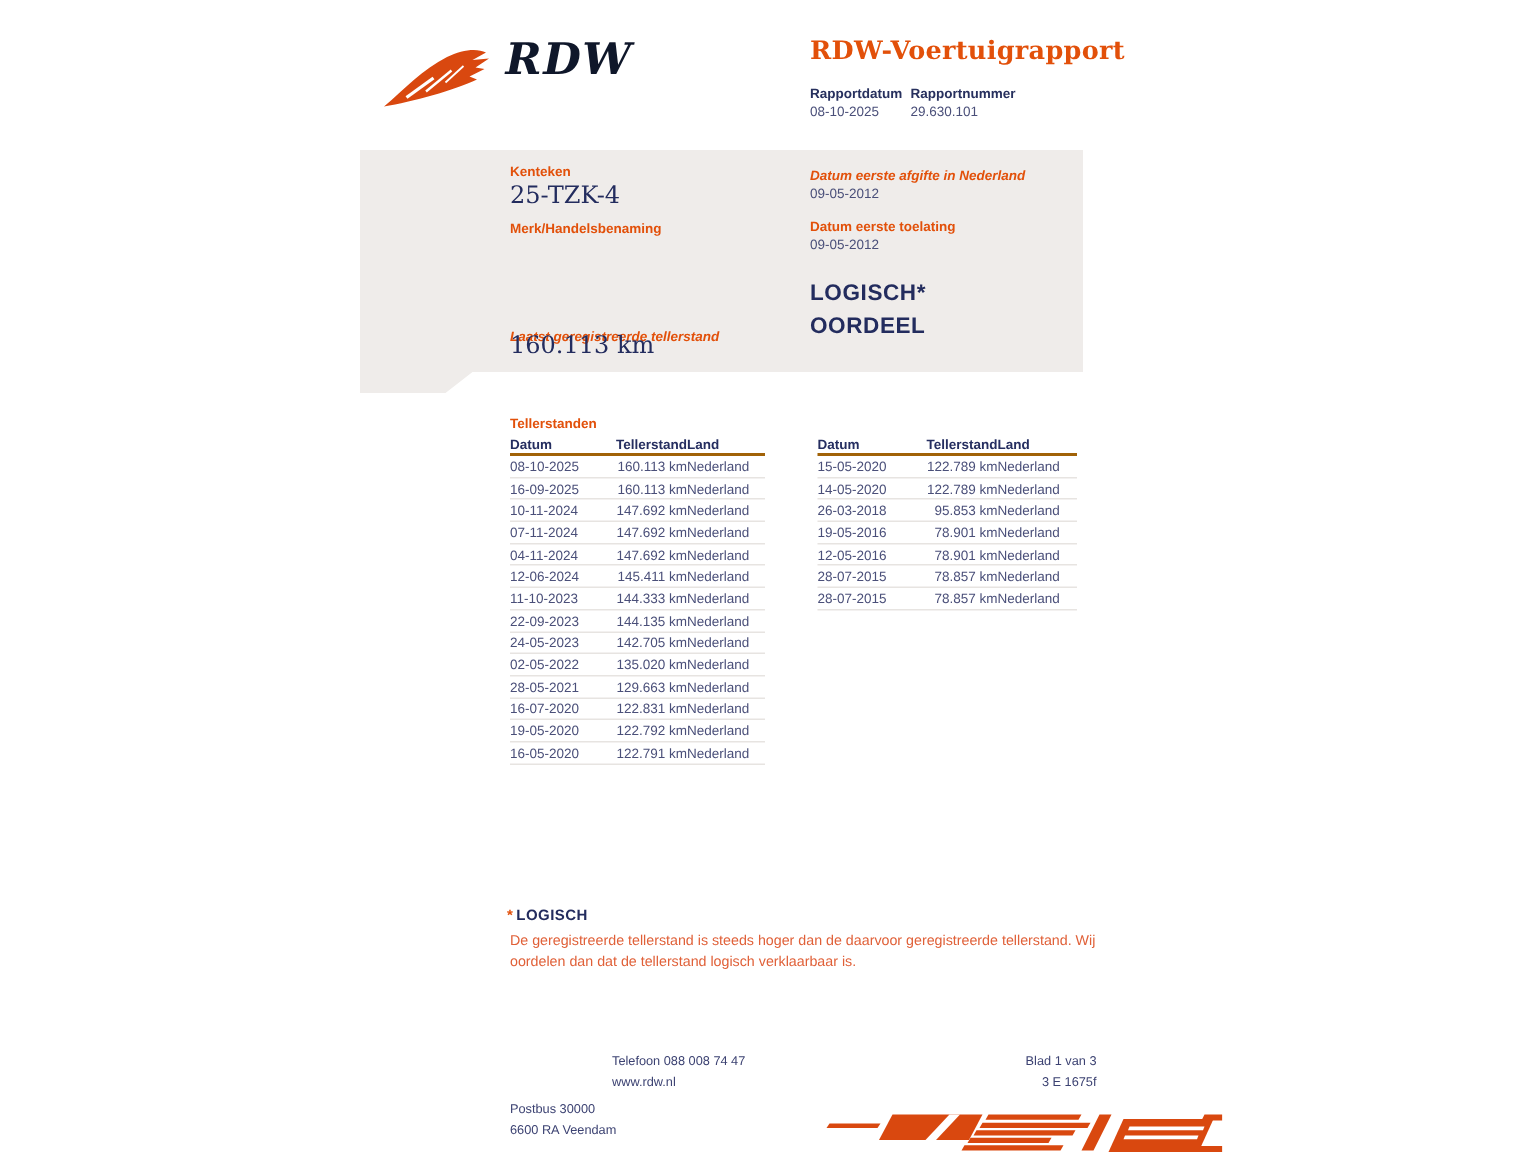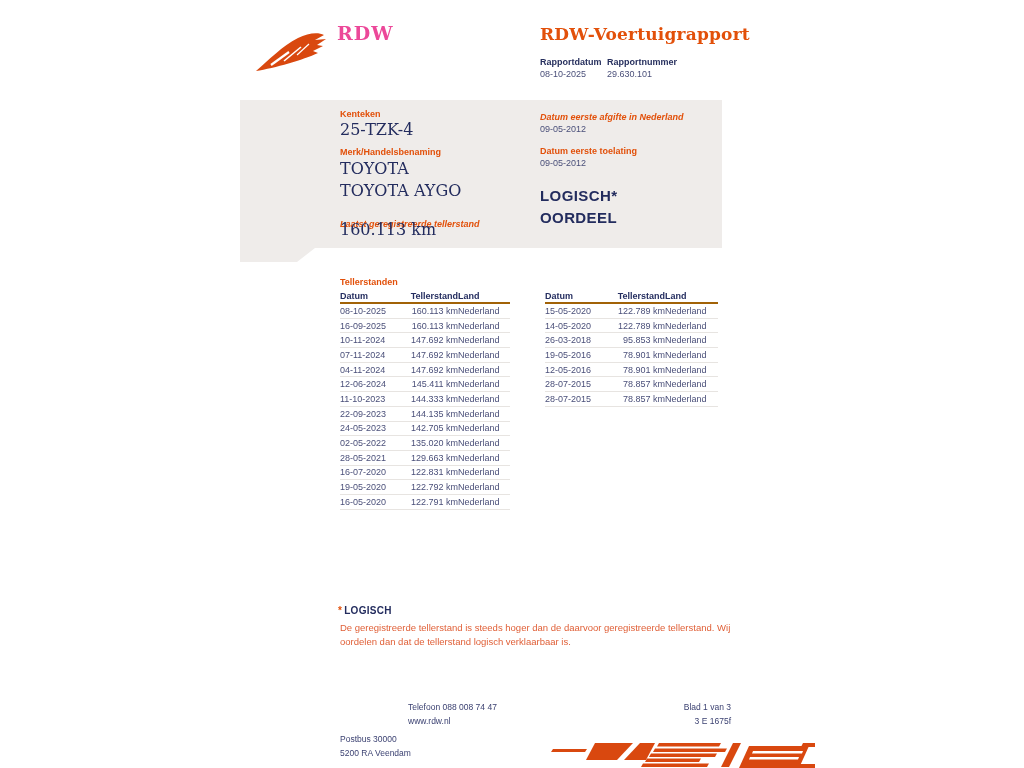--- a/index.html
+++ b/index.html
@@ -4,21 +4,21 @@
 <style>
   * { margin:0; padding:0; box-sizing:border-box; }
   html,body { background:#fff; }
   .page {
     position:relative; width:1024px; height:768px; background:#ffffff;
     font-family:"Liberation Sans", sans-serif; overflow:hidden;
   }
   .abs { position:absolute; }
 
   
-  .rdw-wordmark { left:337px; top:22px; font-family:"DejaVu Serif", serif; font-size:19px; font-weight:600; color:#ec4899; letter-spacing:1px; }
+  .rdw-wordmark { left:337px; top:22px; font-family:"DejaVu Serif", serif; font-size:29px; font-weight:600; color:#0f172a; letter-spacing:1px;font-style:italic; }
   .doc-title { left:540px; top:24px; font-family:"DejaVu Serif", serif; font-size:17px; font-weight:bold; color:#E2500A; letter-spacing:.2px; }
   .meta-label { font-size:9px; font-weight:bold; color:#27305E; }
   .meta-value { font-size:9px; color:#4A4F79; }
 
   
   .vehicle-box {
     left:240px; top:100px; width:482px; height:162px; background:#EFECEA;
     clip-path: polygon(0 0, 482px 0, 482px 148px, 75px 148px, 57px 162px, 0 162px);
   }
   .lbl { position:absolute; font-size:9px; font-weight:bold; color:#E2500A; }
@@ -71,21 +71,20 @@
   <div class="abs doc-title">RDW-Voertuigrapport</div>
   <div class="abs meta-label" style="left:540px; top:57px;">Rapportdatum</div>
   <div class="abs meta-label" style="left:607px; top:57px;">Rapportnummer</div>
   <div class="abs meta-value" style="left:540px; top:69px;">08-10-2025</div>
   <div class="abs meta-value" style="left:607px; top:69px;">29.630.101</div>
 
   <div class="abs vehicle-box">
     <div class="lbl" style="left:100px; top:9px;">Kenteken</div>
     <div class="big-val" style="left:100px; top:20px;">25-TZK-4</div>
     <div class="lbl" style="left:100px; top:47px;">Merk/Handelsbenaming</div>
-    <div class="big-val" style="left:100px; top:58px; width:130px; line-height:22px;">TOYOTA TOYOTA AYGO</div>
     <div class="lbl" style="left:100px; top:119px;font-style:italic;">Laatst geregistreerde tellerstand</div>
     <div class="big-val" style="left:100px; top:120px;">160.113 km</div>
 
     <div class="lbl" style="left:300px; top:12px;font-style:italic;">Datum eerste afgifte in Nederland</div>
     <div class="sm-val" style="left:300px; top:24px;">09-05-2012</div>
     <div class="lbl" style="left:300px; top:46px;">Datum eerste toelating</div>
     <div class="sm-val" style="left:300px; top:58px;">09-05-2012</div>
 
     <div class="oordeel" style="left:300px; top:85px;">
       <div>LOGISCH*</div>
@@ -228,21 +227,21 @@
       </div>
   </div>
 
   <div class="abs judge-title">
     <span class="judge-ast">*</span><span>LOGISCH</span>
   </div>
   <div class="abs judge-body">De geregistreerde tellerstand is steeds hoger dan de daarvoor geregistreerde tellerstand. Wij oordelen dan dat de tellerstand logisch verklaarbaar is.</div>
 
   <div class="abs foot" style="left:340px; top:716px;margin-top:16px;">
     <div>Postbus 30000</div>
-    <div>5200 RA Veendam</div>
+    <div>6600 RA Veendam</div>
   </div>
   <div class="abs foot" style="left:408px; top:700px;">
     <div>Telefoon 088 008 74 47</div>
     <div>www.rdw.nl</div>
   </div>
   <div class="abs foot foot-right" style="right:293px; top:700px;">
     <div>Blad 1 van 3</div>
     <div>3 E 1675f</div>
   </div>
 

